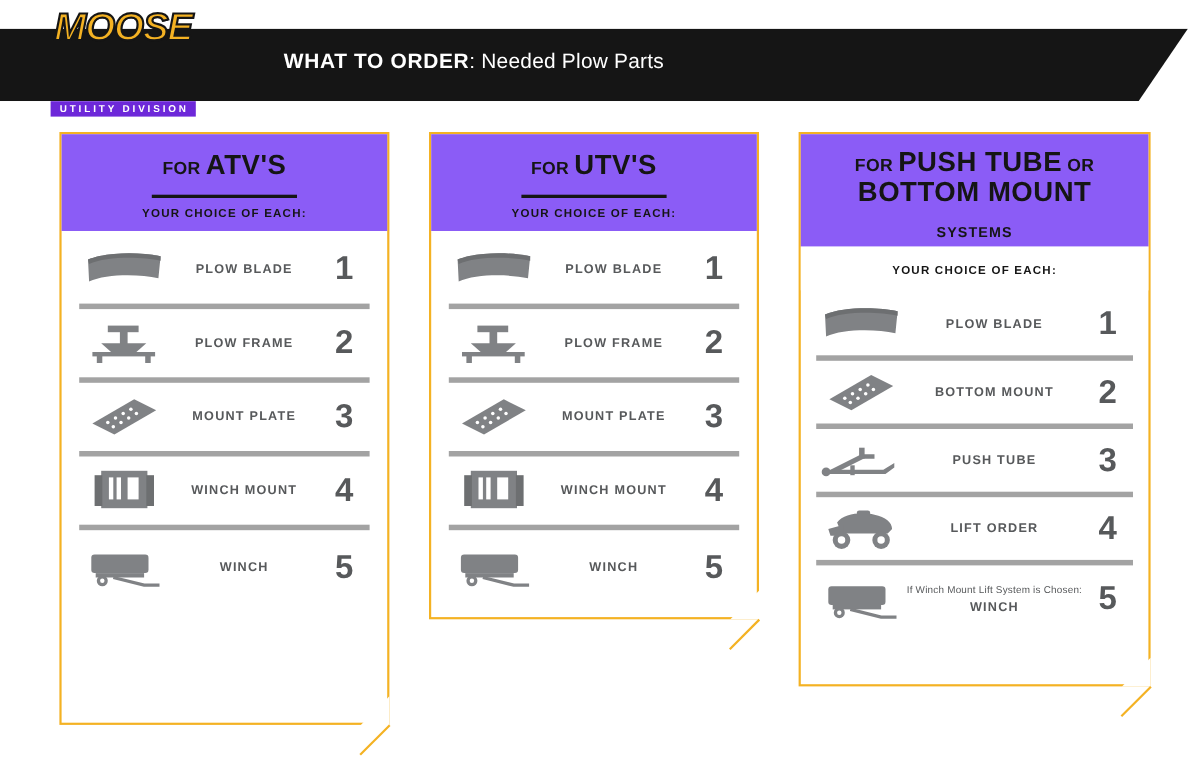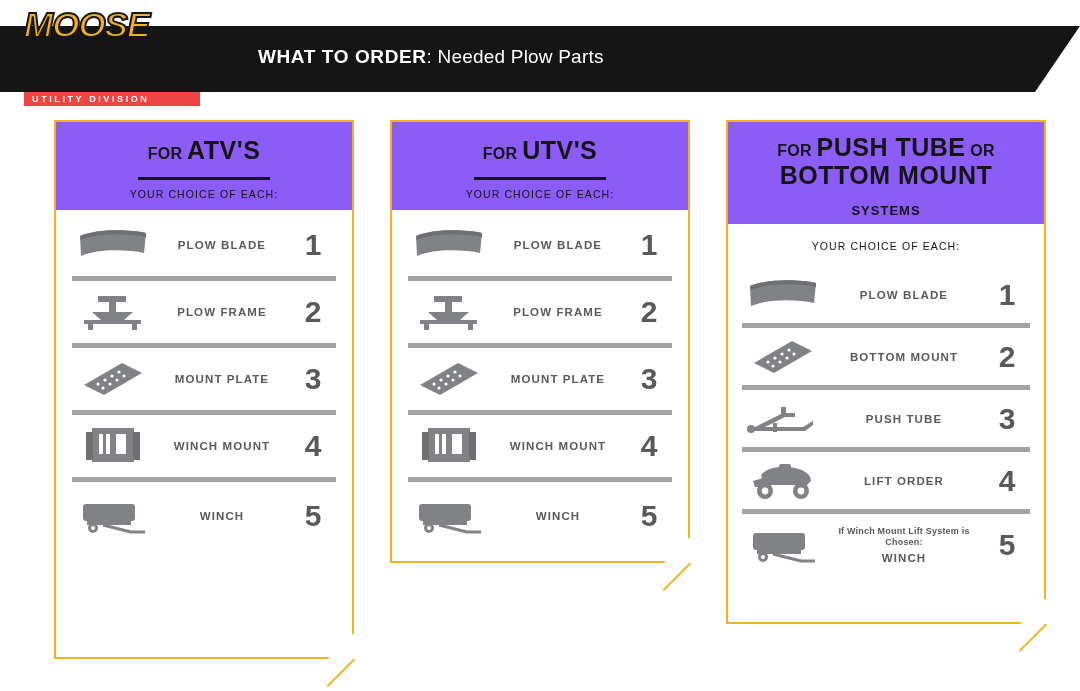--- a/index.html
+++ b/index.html
@@ -25,31 +25,31 @@
     color: #ffffff; font-size: 19px; letter-spacing: .2px;
     white-space: nowrap;
     margin-left: 30px;
   }
   .header-title .strong { font-weight: bold; letter-spacing: .6px; }
 
   
   .logo {
     position: absolute; left: 24px; top: 26px;
     width: 176px; height: 60px;
-    display: flex; flex-direction: column; justify-content: center; gap: 30px;
+    display: flex; flex-direction: column; align-items: center; justify-content: center; gap: 30px;
   }
   .logo-word {
     font-size: 35px; font-weight: bold; font-style: italic;
     color: #F4B223; -webkit-text-stroke: 2px #151515;
     letter-spacing: -1px; line-height: 36px;
     text-shadow: 0 1px 0 #151515;
   }
   .logo-sub {
     margin-top: 19px;
-    background: #ef4444; color: #ffffff;
+    background: #6d28d9; color: #ffffff;
     font-size: 9px; font-weight: bold; letter-spacing: 2.6px;
     padding: 2px 6px 2px 8px; line-height: 10px;
   }
 
   
   .card {
     position: absolute;
     background: #ffffff;
     border: 2px solid #F4B223;
   }
@@ -78,41 +78,41 @@
   .card-head .title .small { font-size: 16px; }
   .card-head .sub-sys {
     color: #151515; font-size: 13px; font-weight: bold; letter-spacing: 1px;
     margin-top: 16px;
   }
   .rule {
     width: 132px; height: 3px; background: #151515;
     margin: 11px auto 8px auto;
   }
   .choice {
-    color: #151515; font-size: 10.5px; font-weight: normal; letter-spacing: 1.1px;
+    color: #151515; font-size: 10.5px; font-weight: bold; letter-spacing: 1.1px;
   }
   .choice-white {
     background: #ffffff; text-align: center; padding: 12px 0 10px 0;
   }
 
   .rows { padding: 4px 16px 10px 16px; }
   .row {
     display: flex; align-items: center;
     border-bottom: 5px solid #a3a3a3;
     height: 67px;
   }
   .row:last-child { border-bottom: none; }
   .row .icon { width: 82px; display: flex; align-items: center; justify-content: center; }
   .row .label {
     flex: 1; text-align: center;
     color: #57595B; font-size: 11.5px; font-weight: bold; letter-spacing: 1.1px;
     line-height: 14px;
   }
   .row .label .cond {
-    display: block; font-size: 9px; font-weight: bold; letter-spacing: .2px;
+    display: block; font-size: 9px; font-weight: normal; letter-spacing: .2px;
     line-height: 11px; margin-bottom: 3px;
   }
   .row .num {
     width: 46px; text-align: center;
     color: #57595B; font-size: 30px; font-weight: bold;
   }
   .card3 .row { height: 62px; }
   .card3 .rows { padding: 2px 14px 8px 14px; }
 
   svg { display: block; }

